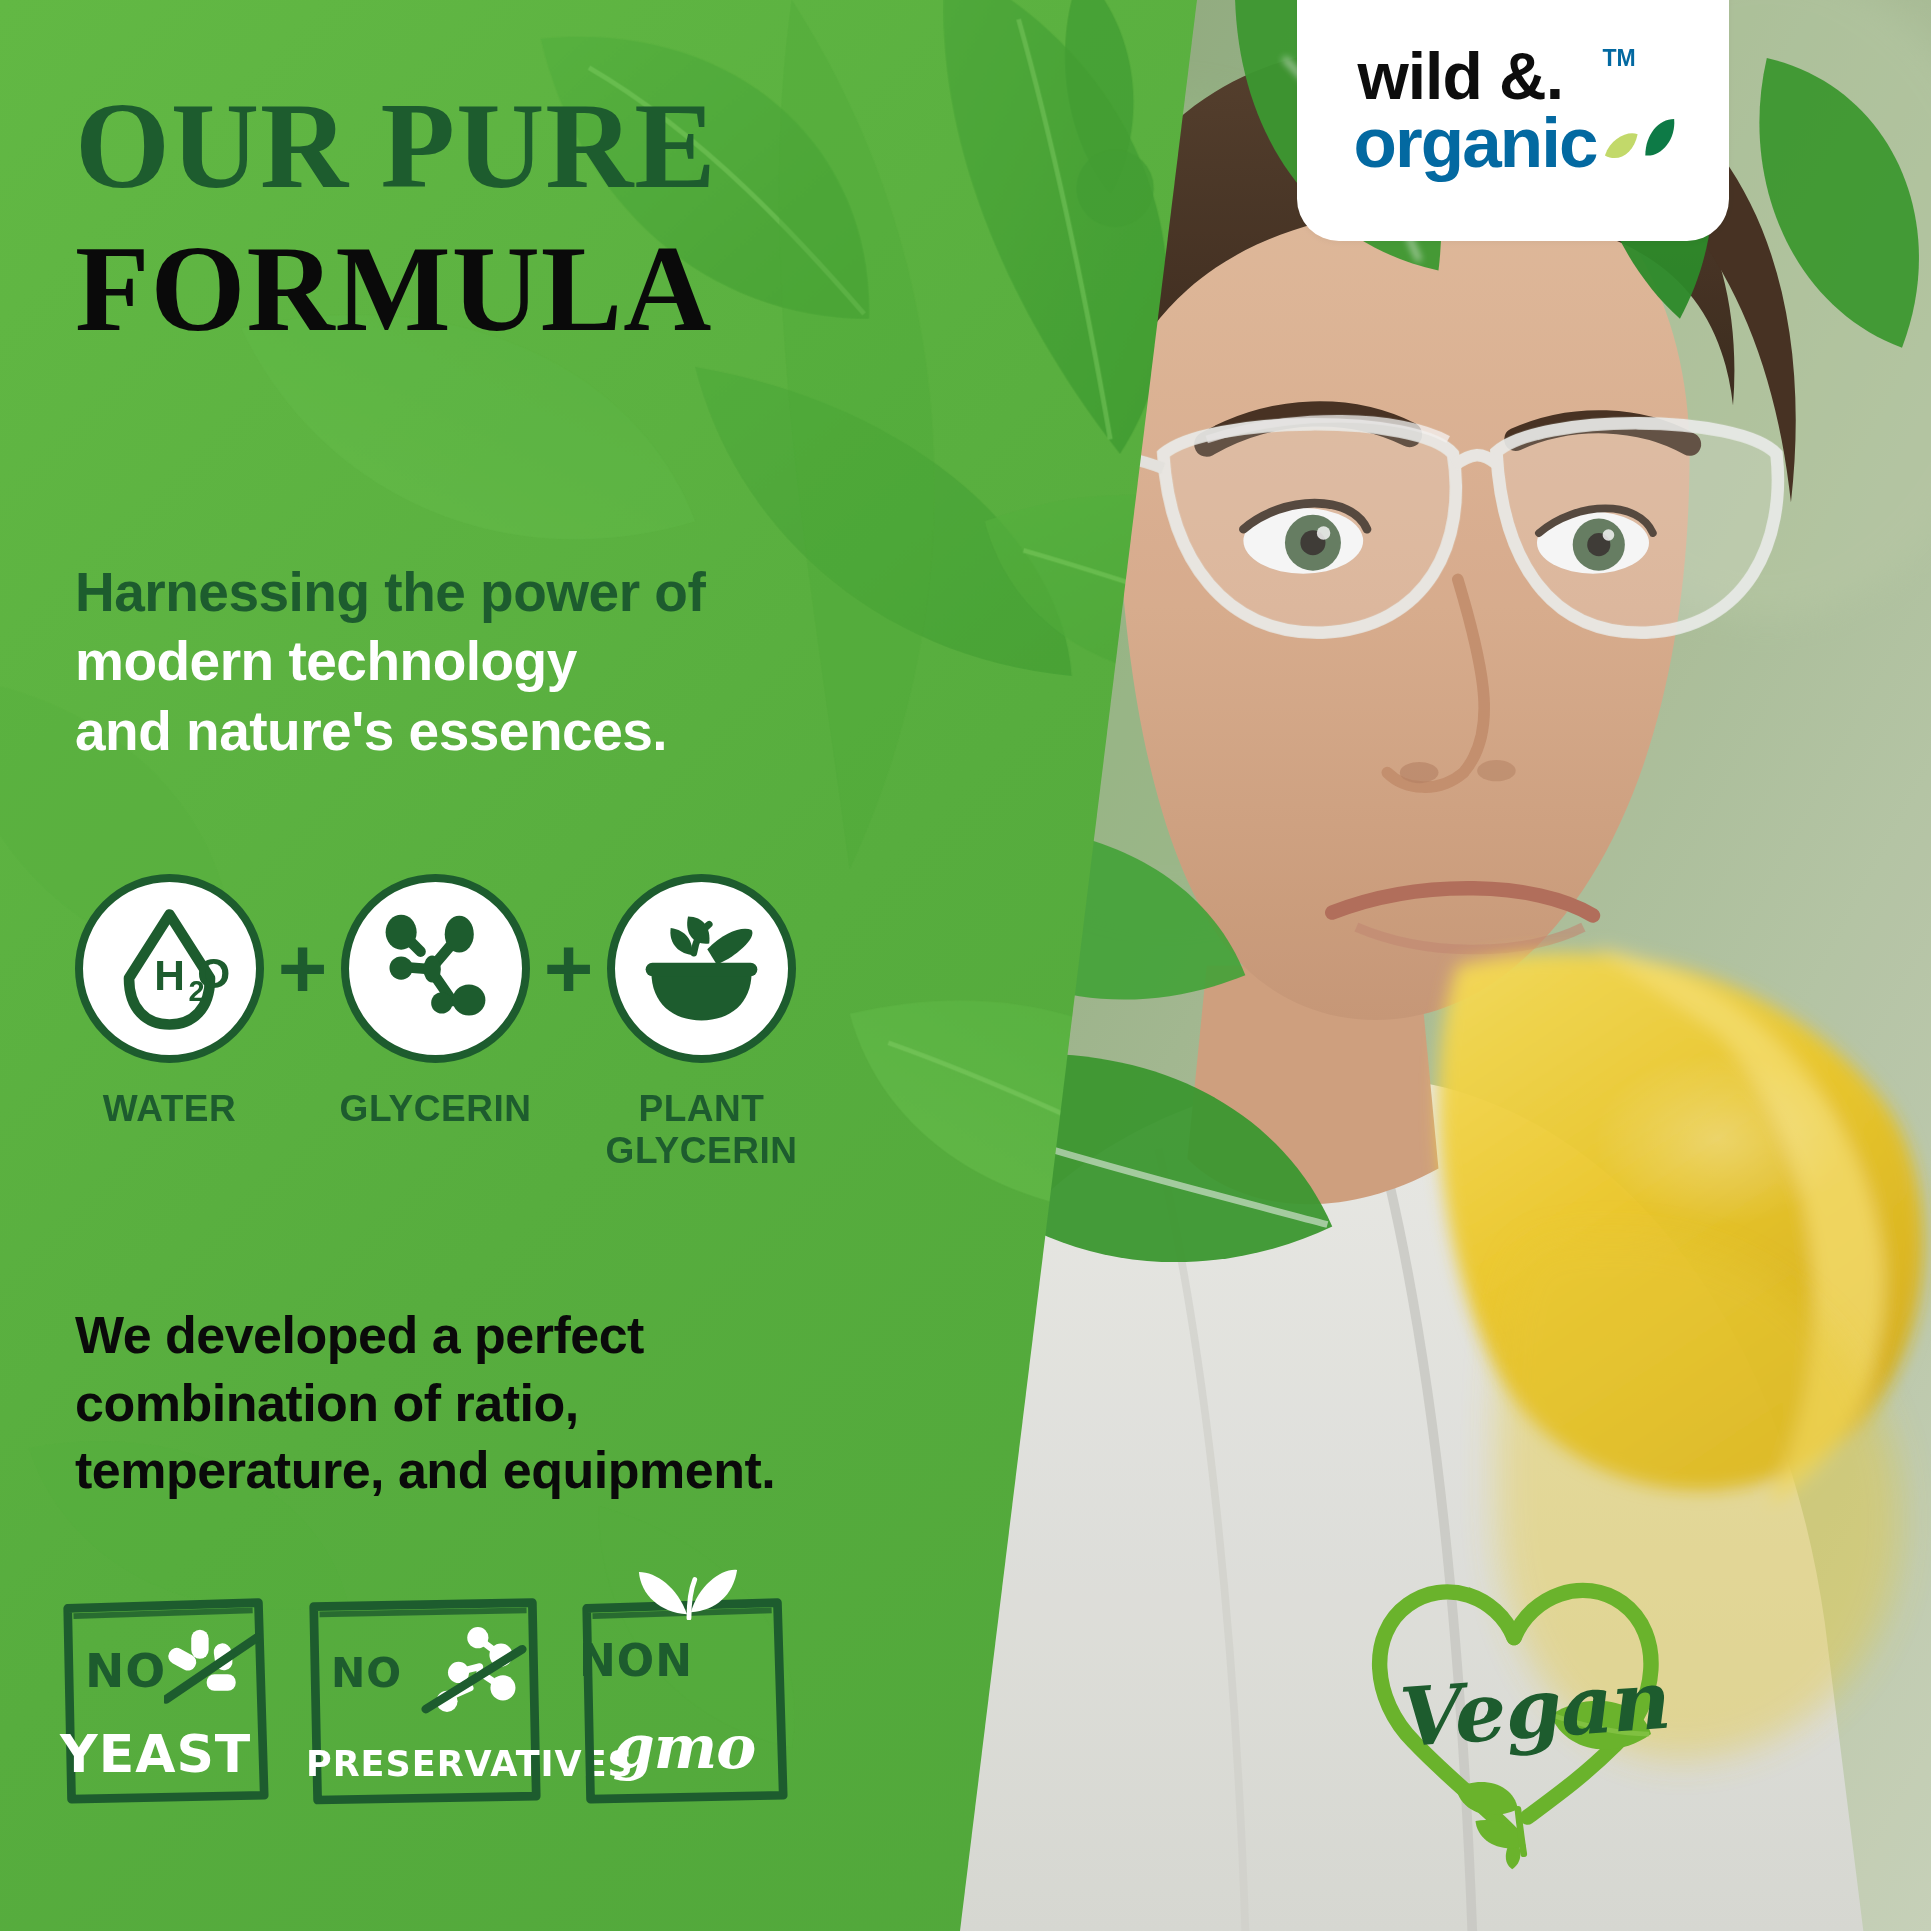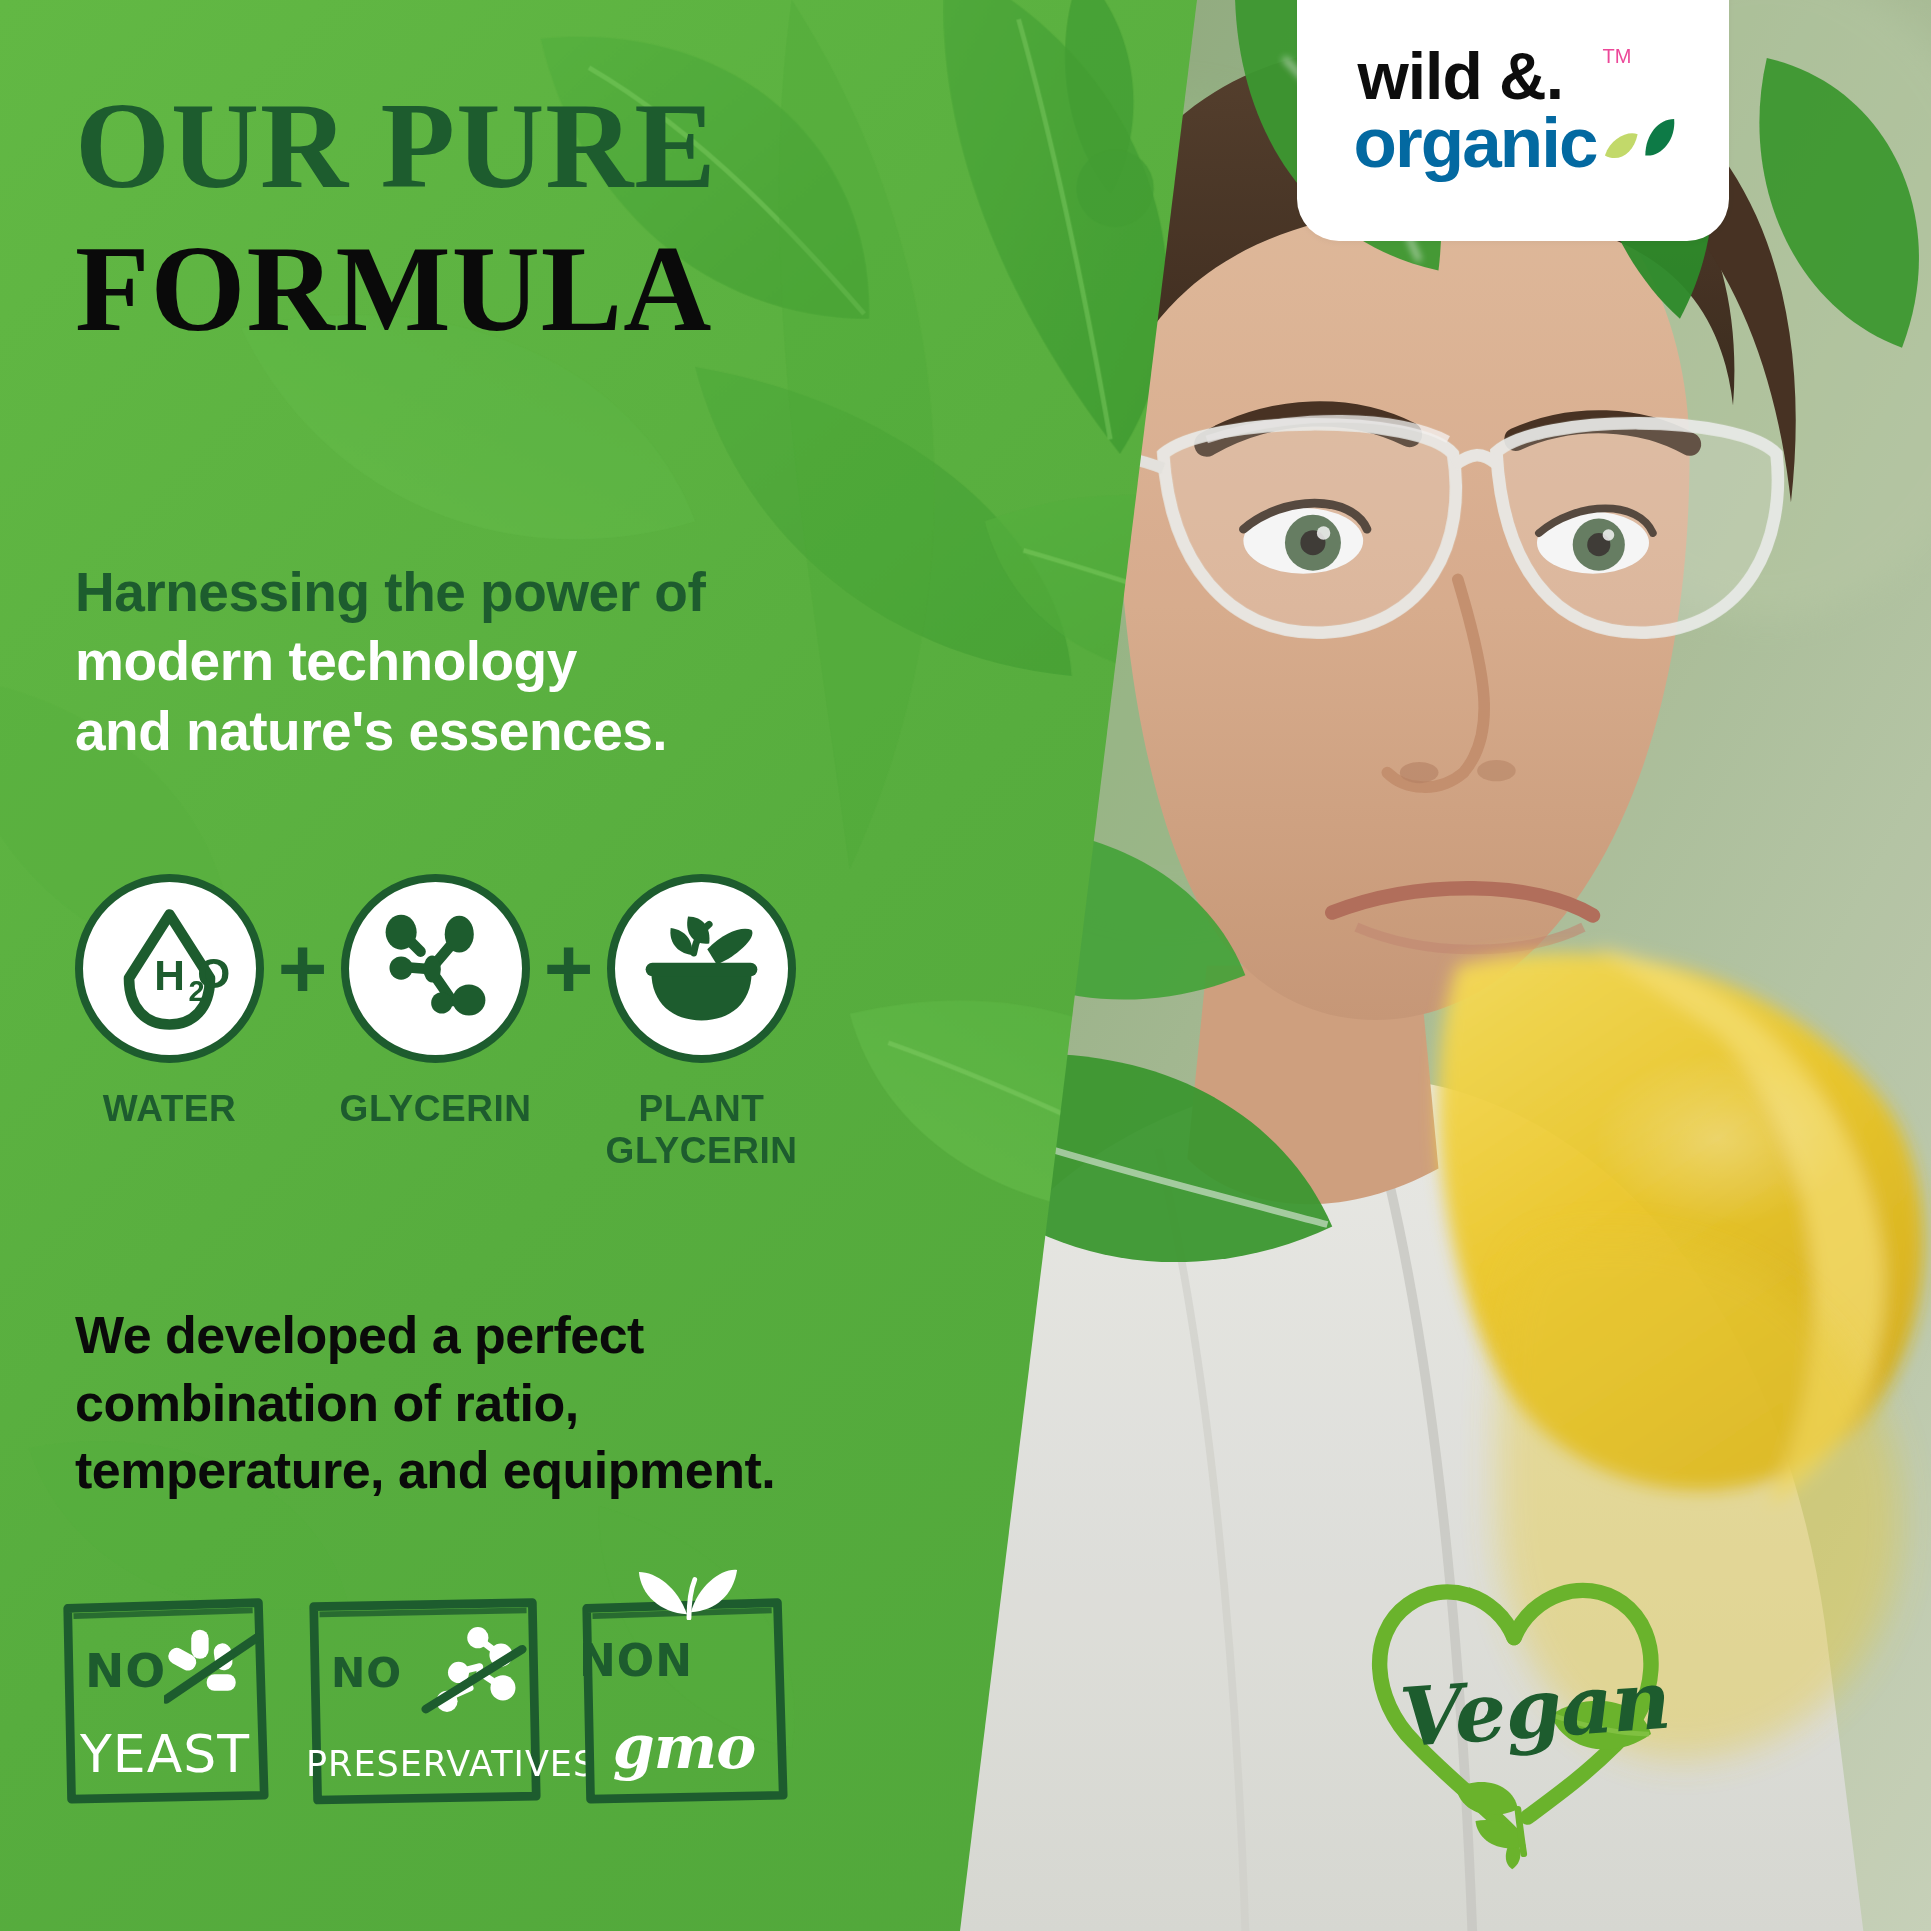--- a/index.html
+++ b/index.html
@@ -38,21 +38,21 @@
     padding-bottom:29px;
   }
   .logo-wrap { position:relative; width:319px; height:169px; }
   .logo-line1 {
     position:absolute; left:3.9px; top:0;
     font-size:66px; font-weight:700; color:#0d0d0d;
     letter-spacing:-1px; line-height:1;
   }
   .logo-tm {
     position:absolute; left:249px; top:1.9px;
-    font-size:20px; font-weight:400; color:#ec4899;
+    font-size:23px; font-weight:700; color:#0369a1;
   }
   .logo-line2 {
     position:absolute; left:0; top:64px;
     font-size:71px; font-weight:700; color:#0369a1;
     letter-spacing:-1.9px; line-height:1;
   }
   .logo-leaves { position:absolute; left:249px; top:70px; width:75px; height:56px; }
 
   
   .headline { position:absolute; left:75px; top:85px; width:869px; }
@@ -114,23 +114,22 @@
   .badge-frame { position:absolute; inset:0; }
   .badge-no {
     position:absolute; left:25px; top:50px;
     font-family:"DejaVu Sans", sans-serif;
     font-size:47px; font-weight:700; color:#1d5c2e;
     letter-spacing:1px;
   }
   .badge-no.sm { font-size:41px; top:56px; }
   .badge-word {
     position:absolute; left:0; right:0; bottom:21px;
-    text-align:center;
     font-family:"DejaVu Sans", sans-serif;
-    font-weight:400; color:#ffffff;
+    font-weight:700; color:#ffffff;
     letter-spacing:1px;
   }
   .w-yeast { font-size:52px; }
   .w-pres  { font-size:35px; }
   .gmo-non {
     position:absolute; left:0; right:0; top:42px; text-align:left;
     font-family:"DejaVu Sans", sans-serif;
     font-size:44px; font-weight:700; color:#1d5c2e; letter-spacing:1px;
   }
   .gmo-word {

